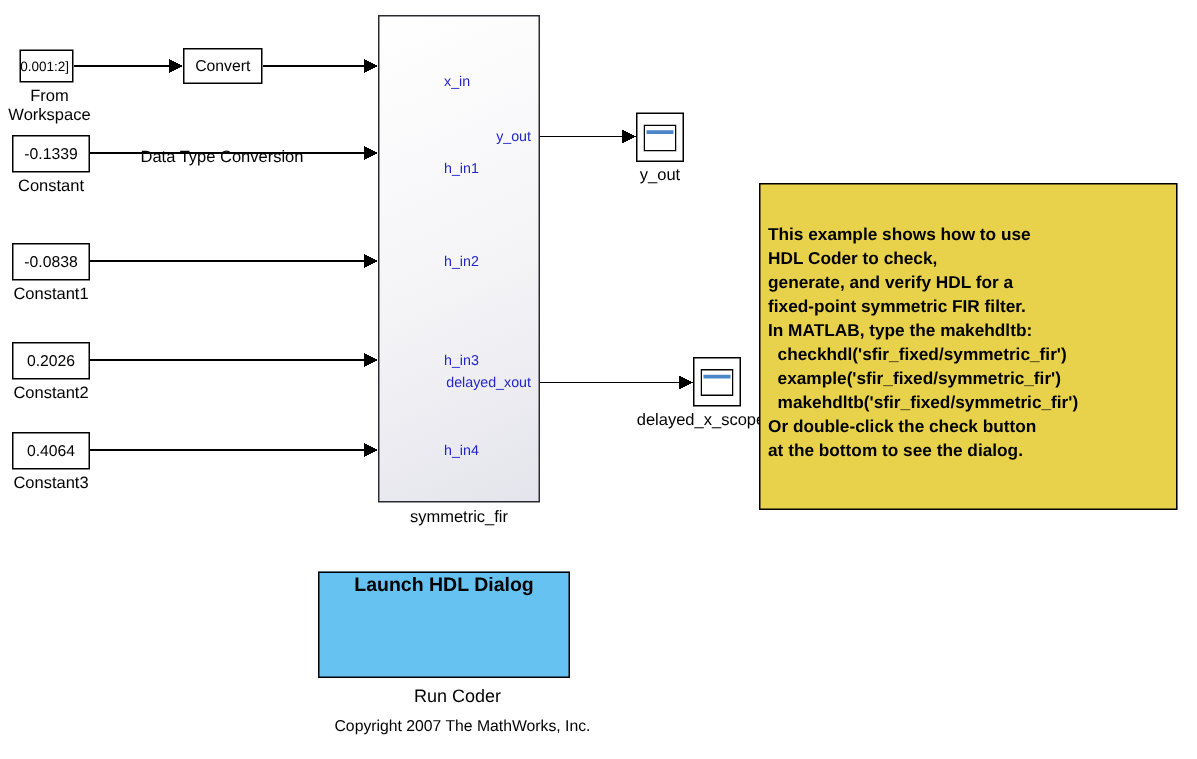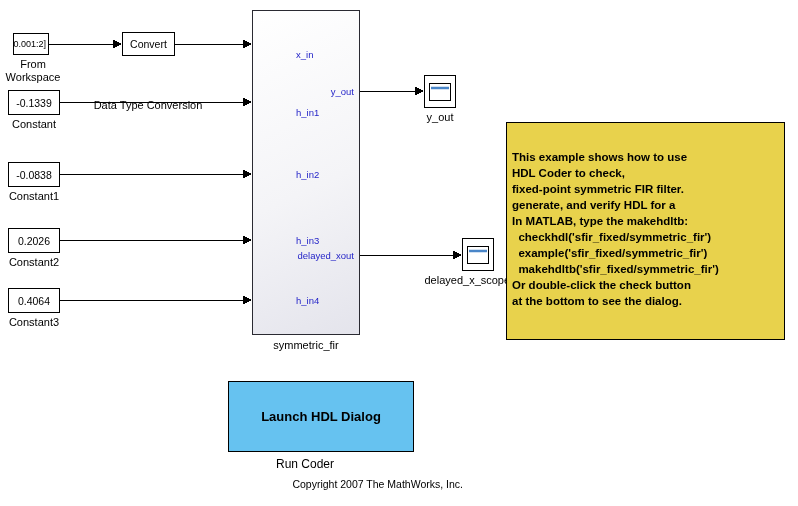--- a/index.html
+++ b/index.html
@@ -28,27 +28,27 @@
              border:1px solid #2a2a32;}
   .subsystem-label{left:246px;top:339px;width:120px;}
   .port{position:absolute;font-size:9.5px;line-height:10px;color:var(--port-label-color,#2424c8);}
   .port.in{left:6px;margin-left:37px;}
   .port.out{right:5px;text-align:right;}
   .scope{width:32px;height:33px;}
   .annotation{position:absolute;left:506px;top:122px;width:279px;height:218px;z-index:1;
               background:var(--annotation-bg,#e8d24c);border:1px solid #000;box-sizing:border-box;
               padding:26px 20px 0 5px;}
   .ann-line{white-space:pre;font-size:11.5px;line-height:16px;font-weight:bold;color:#000;}
-  .demo-btn{position:absolute;left:212px;top:381px;width:186px;height:71px;z-index:1;
+  .demo-btn{position:absolute;left:212px;top:381px;width:168px;height:71px;z-index:1;
             background:var(--button-bg,#66c2f0);border:1.5px solid #000;box-sizing:border-box;
-            display:flex;align-items:center;justify-content:center;
-            font-size:13px;font-weight:bold;color:#000;cursor:pointer;margin-left:16px;}
+            display:flex;justify-content:center;
+            font-size:13px;font-weight:bold;color:#000;cursor:pointer;}
   .run-demo-label{left:252px;top:458px;width:106px;font-size:12px;}
   .copyright{position:absolute;left:223px;top:478px;width:240px;z-index:1;
-             text-align:right;font-size:10.5px;color:#000;}
+             text-align:left;font-size:10.5px;color:#000;}
 </style>
 </head>
 <body>
 
 <div class="canvas">
 
   <svg class="wires" width="798" height="506" shape-rendering="crispEdges">
     <g stroke="#000" stroke-width="1" fill="#000">
       <g>
         <line x1="49" y1="44" x2="114" y2="44"></line>
@@ -138,22 +138,22 @@
     <svg width="22" height="18">
       <rect x="0.5" y="0.5" width="21" height="17" fill="#ffffff" stroke="#000"></rect>
       <path d="M2 5 H20" stroke="#4a86c8" stroke-width="2.5" fill="none"></path>
     </svg>
   </div>
   <div class="blk-label" style="left:408px;top:274px;width:140px;">delayed_x_scope_out</div>
 
   <div class="annotation">
     <div class="ann-line">This example shows how to use</div>
     <div class="ann-line">HDL Coder to check,</div>
+    <div class="ann-line">generate, and verify HDL for a</div>
     <div class="ann-line">fixed-point symmetric FIR filter.</div>
-    <div class="ann-line">generate, and verify HDL for a</div>
     <div class="ann-line">In MATLAB, type the makehdltb:</div>
     <div class="ann-line">  checkhdl('sfir_fixed/symmetric_fir')</div>
     <div class="ann-line">  example('sfir_fixed/symmetric_fir')</div>
     <div class="ann-line">  makehdltb('sfir_fixed/symmetric_fir')</div>
     <div class="ann-line">Or double-click the check button</div>
     <div class="ann-line">at the bottom to see the dialog.</div>
   </div>
 
   <div class="demo-btn">
     <span>Launch HDL Dialog</span>

